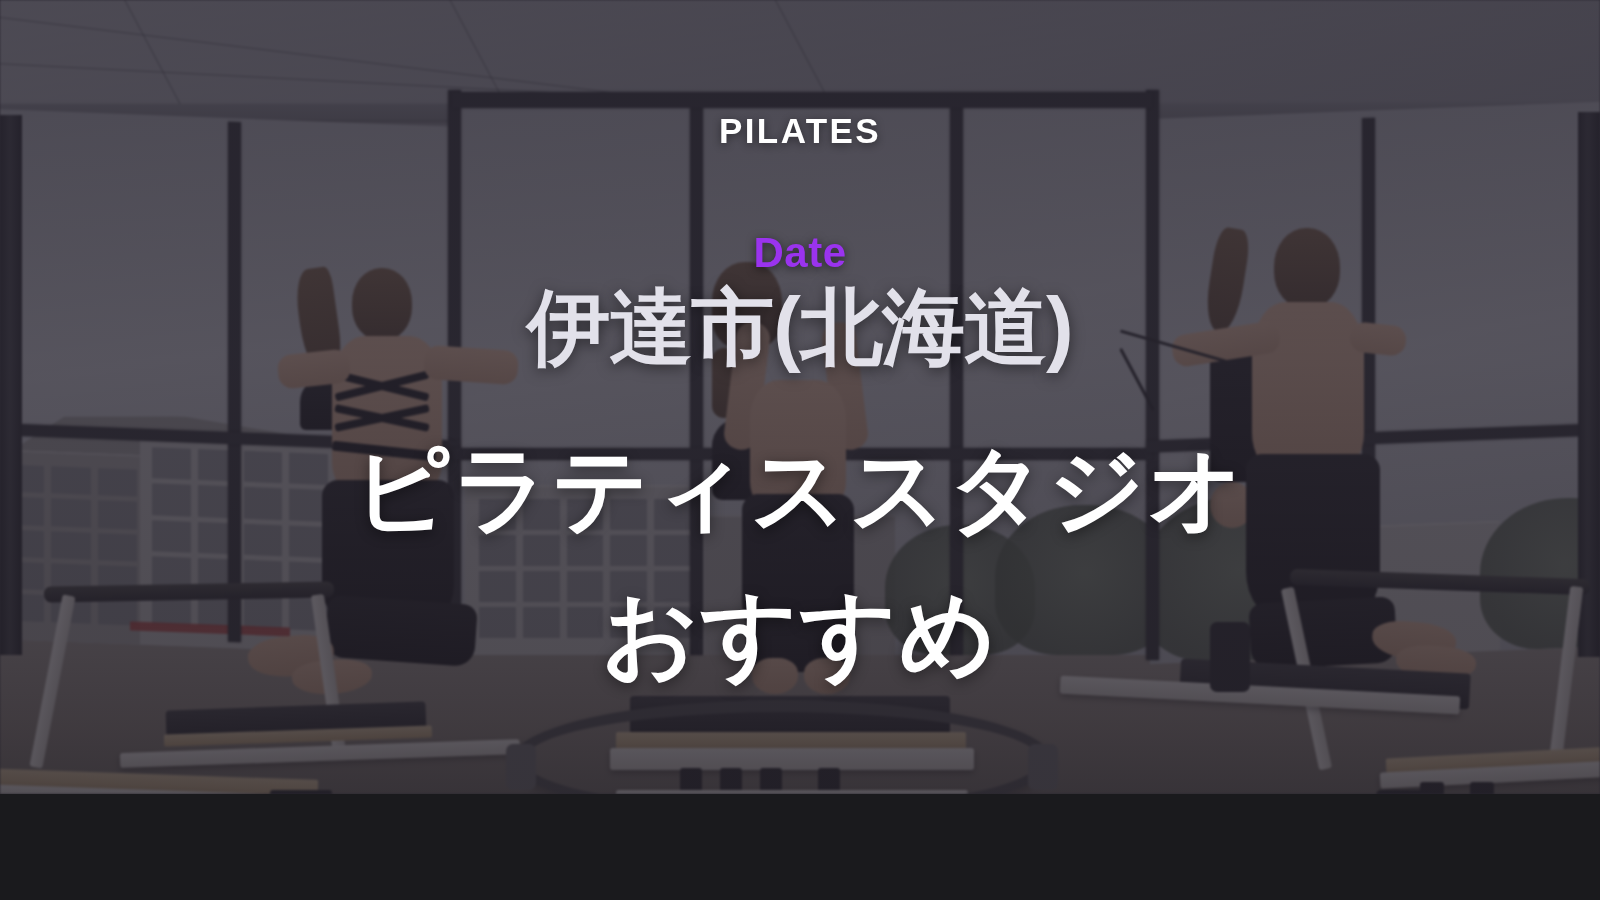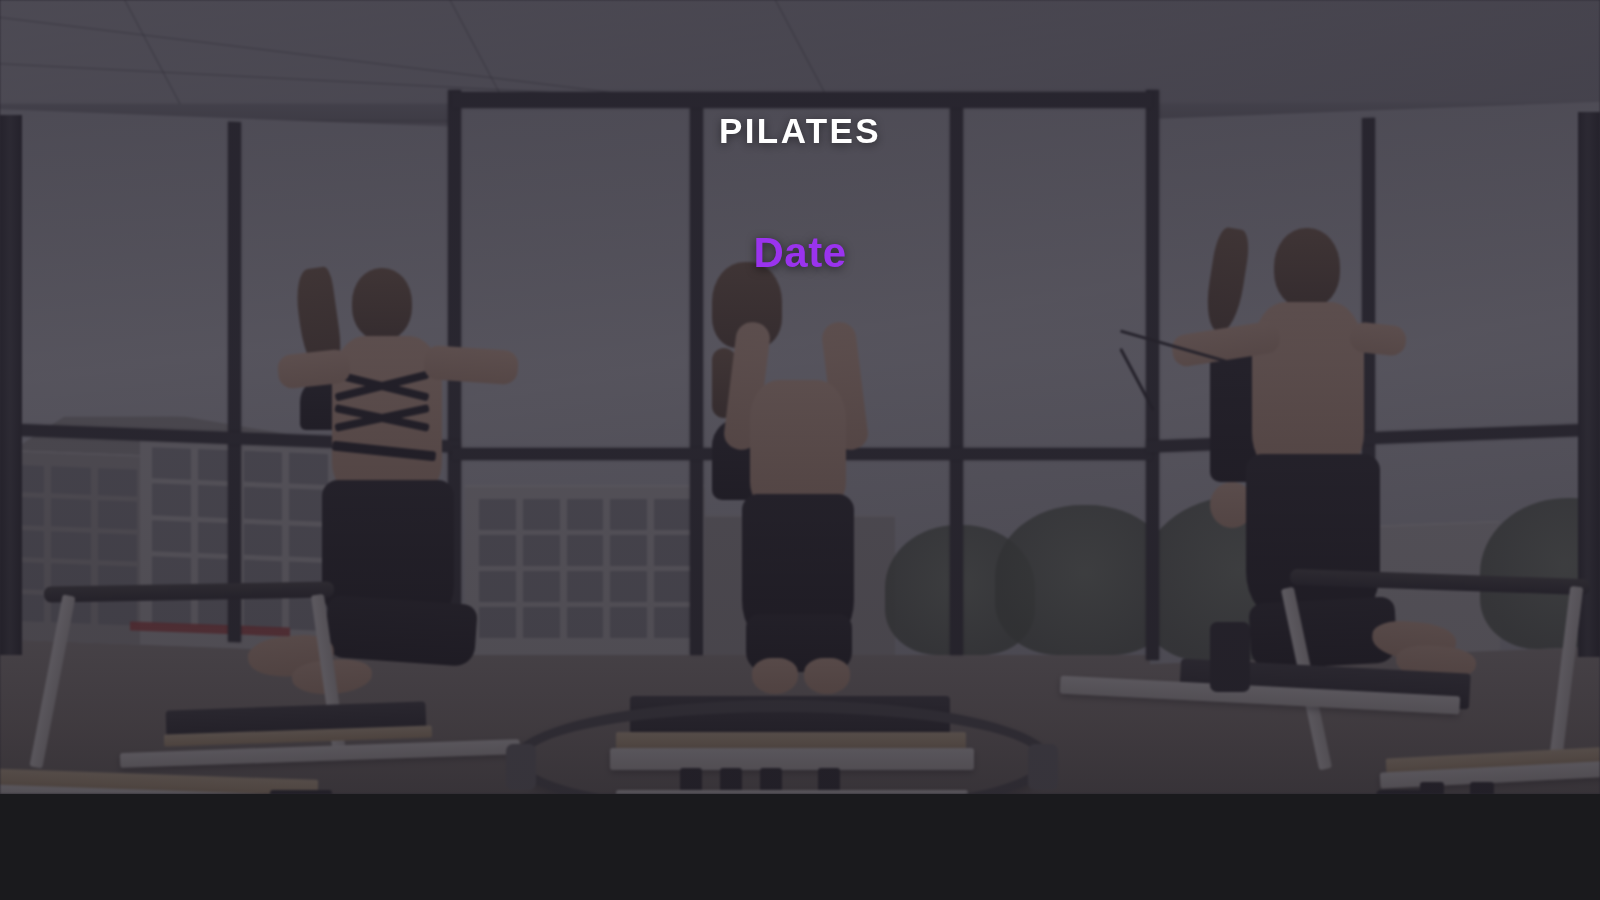--- a/index.html
+++ b/index.html
@@ -370,16 +370,21 @@
 
   </div>
 
   <div class="overlay"></div>
 
   <div class="content">
     <div class="eyebrow">PILATES</div>
 
     <div class="datetag">Date</div>
 
-
+    <div class="city-title">伊達市(北海道)</div>
+
+    <div class="headline">
+      <span class="l1">ピラティススタジオ</span>
+      <span class="l2">おすすめ</span>
+    </div>
   </div>
 
 </div>
 
 </body></html>

